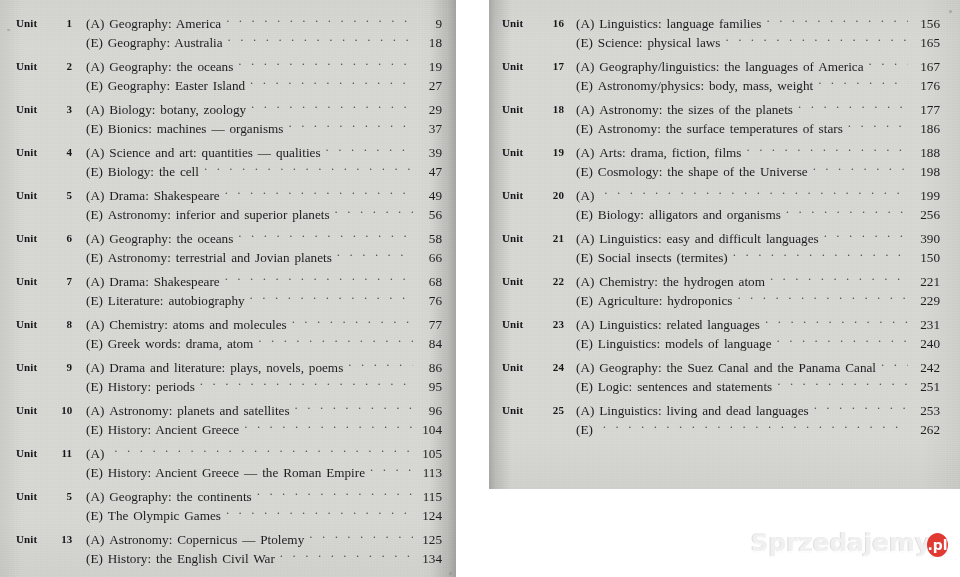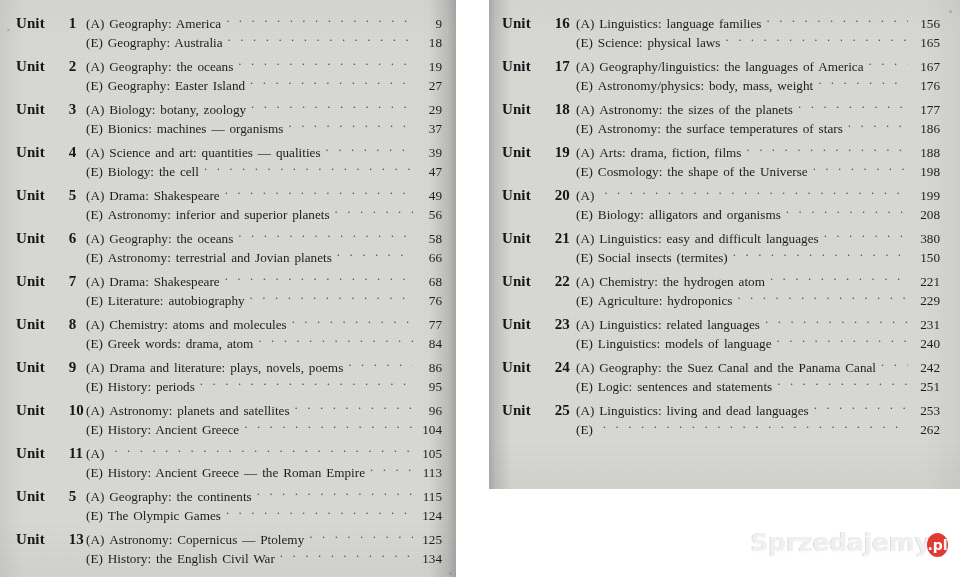--- a/index.html
+++ b/index.html
@@ -74,21 +74,21 @@
     display: flex;
     align-items: flex-start;
     margin-bottom: 5px;
   }
 
   .unit-label {
     flex: 0 0 auto;
     display: flex;
     justify-content: space-between;
     font-weight: bold;
-    font-size: 15px;
+    font-size: 11px;
     line-height: 19px;
     color: #16161a;
     letter-spacing: .1px;
     white-space: nowrap;
     padding-top: 0px;
     gap: 22px;
   }
   .unit-word { margin-right: 2px; }
   .unit-num  { text-align: right; }
 
@@ -568,35 +568,35 @@
           <div class="entries">
             <div class="entry">
               <span class="entry-tag">(A)</span>
               <span class="leader"></span>
               <span class="page-num">199</span>
             </div>
             <div class="entry">
               <span class="entry-tag">(E)</span>
               <span class="entry-text">Biology:  alligators  and  organisms</span>
               <span class="leader"></span>
-              <span class="page-num">208</span>
+              <span class="page-num">256</span>
             </div>
           </div>
         </div>
         <div class="unit-row">
           <div class="unit-label">
             <span class="unit-word">Unit</span>
             <span class="unit-num">21</span>
           </div>
           <div class="entries">
             <div class="entry">
               <span class="entry-tag">(A)</span>
               <span class="entry-text">Linguistics:  easy  and  difficult  languages</span>
               <span class="leader"></span>
-              <span class="page-num">380</span>
+              <span class="page-num">390</span>
             </div>
             <div class="entry">
               <span class="entry-tag">(E)</span>
               <span class="entry-text">Social  insects  (termites)</span>
               <span class="leader"></span>
               <span class="page-num">150</span>
             </div>
           </div>
         </div>
         <div class="unit-row">

